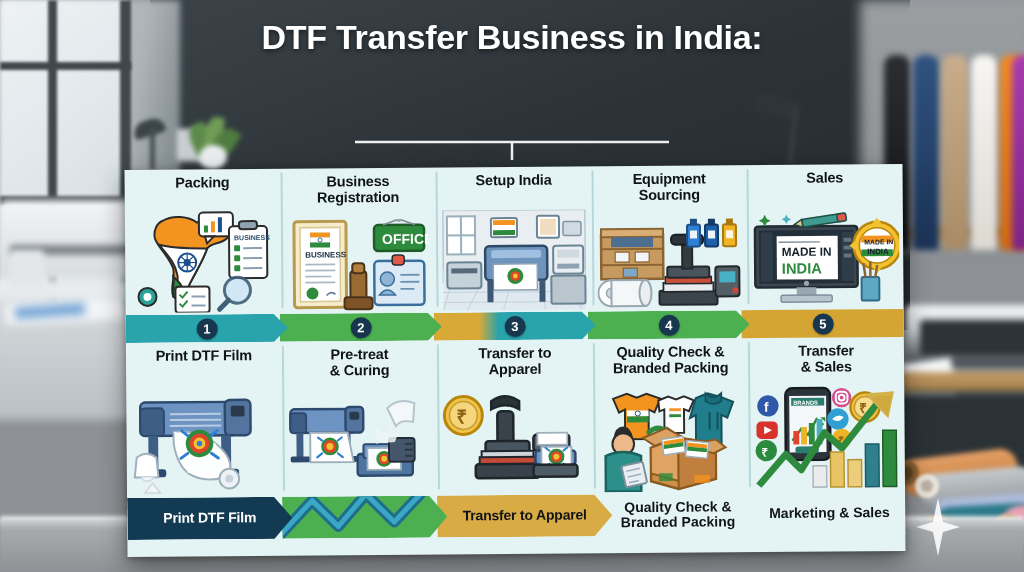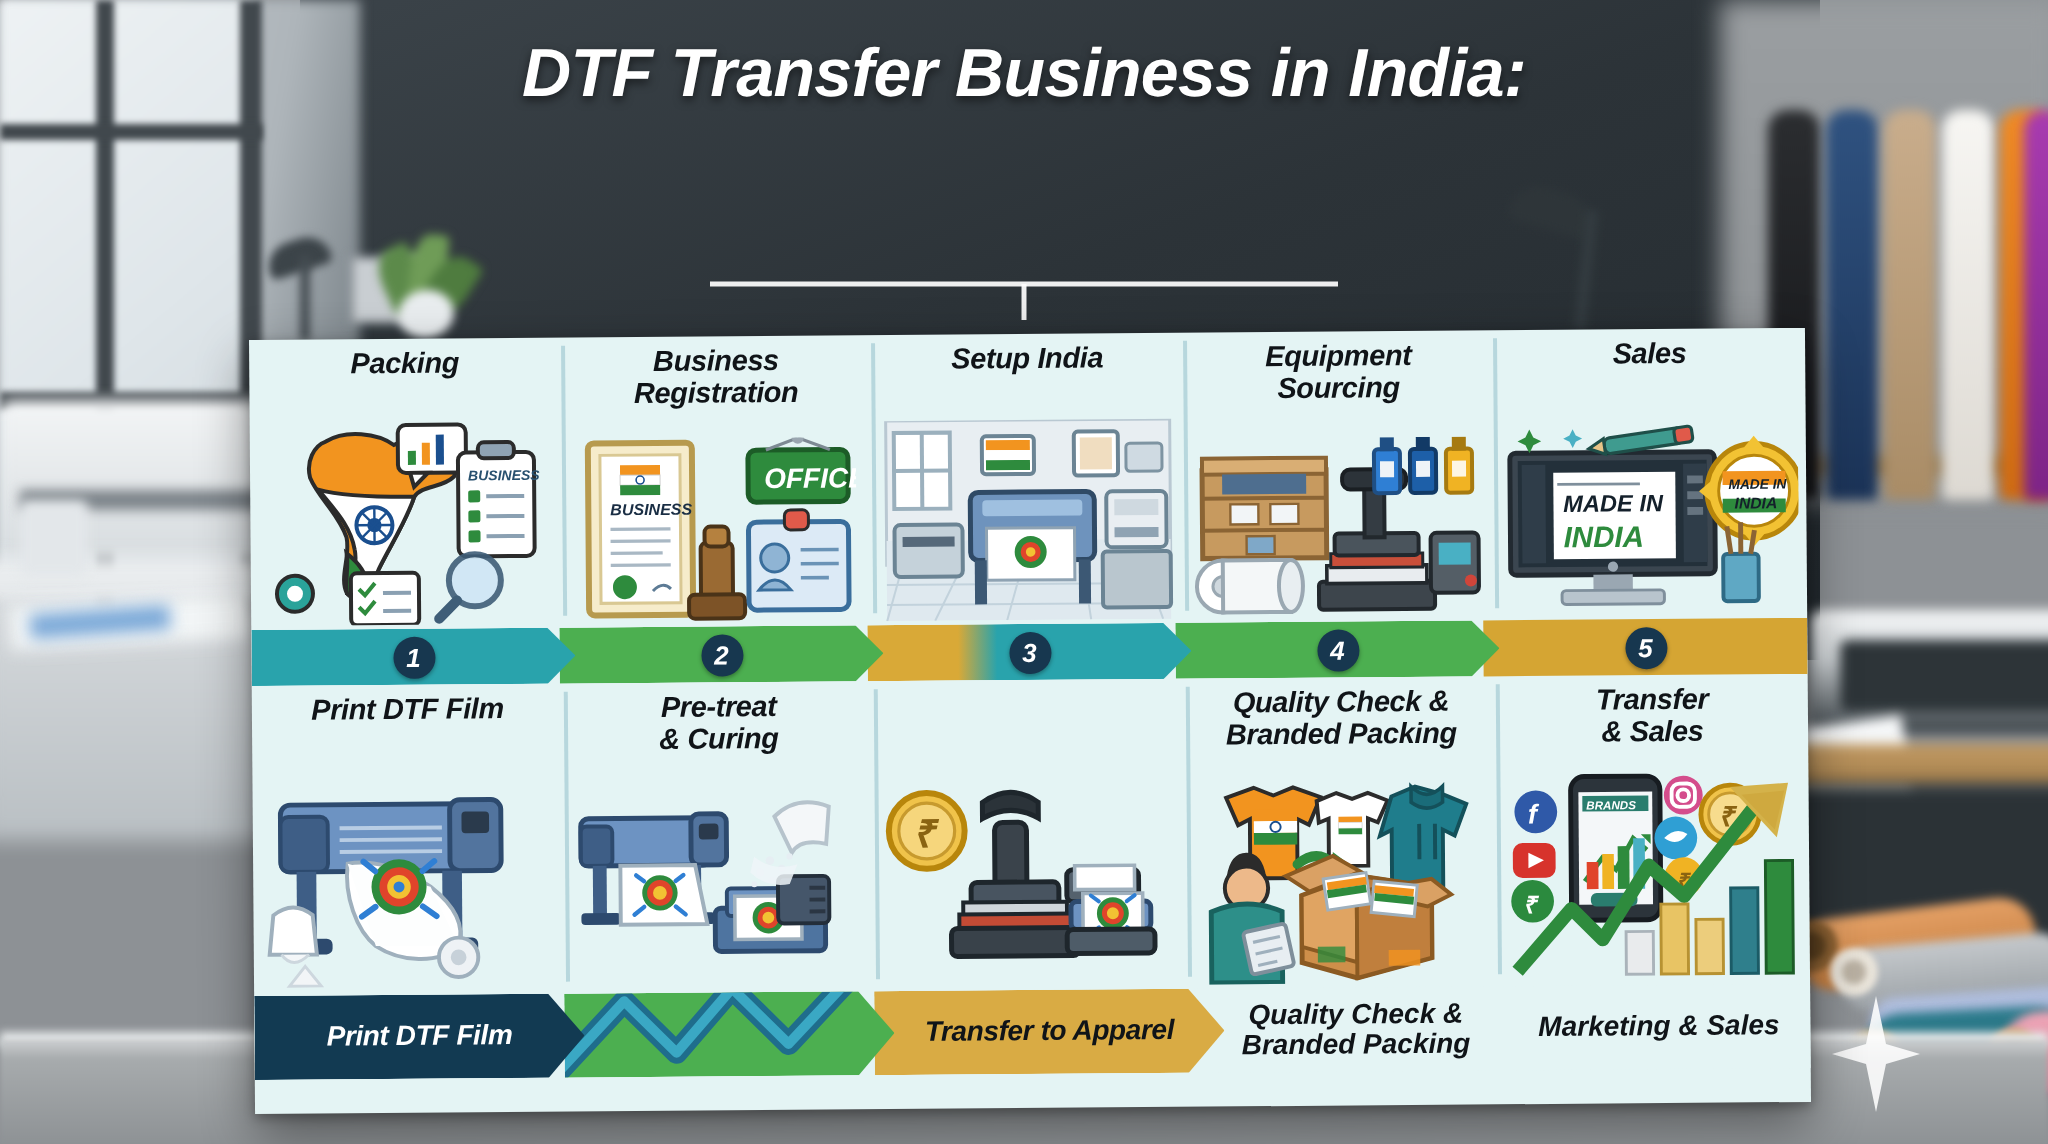--- a/index.html
+++ b/index.html
@@ -4,21 +4,21 @@
 <title>DTF Transfer Business Infographic</title>
 <style>
   * { box-sizing: border-box; margin: 0; padding: 0; }
   html, body {
     width: 1024px; height: 572px;
     overflow: hidden;
     font-family: "Liberation Sans", sans-serif;
   }
 
   
-  .scene { position: absolute; inset: 0; width: 1024px; height: 572px; overflow: hidden; background: #8d9195; font-style: italic; }
+  .scene { position: absolute; inset: 0; width: 1024px; height: 572px; overflow: hidden; background: #8d9195; }
 
   .bg-layer { position: absolute; inset: 0; filter: blur(0px); }
 
   
   .wall {
     position: absolute; left: 150px; top: 0; width: 760px; height: 330px;
     background: linear-gradient(160deg, #3b4349 0%, #2c3338 45%, #232a2f 100%);
   }
   .wall-right {
     position: absolute; left: 860px; top: 0; width: 170px; height: 250px;
@@ -665,20 +665,24 @@
                 <circle cx="101" cy="42" r="1.7"></circle>
                 <circle cx="92" cy="44" r="1.5"></circle>
             </g>
             <path d="M92 30 q10 8 22 4 l-4 10 q-12 2 -20 -6 z" fill="#eef4f8" opacity=".85"></path>
             <path d="M66 92 l16 -18 l10 11 l16 -20 l12 14" fill="none" stroke="#2e8b3d" stroke-width="0"></path>
           </svg>
         </div>
       </div>
 
       <div class="col">
+        <div class="step-title">
+          <span>Transfer to</span><br>
+          <span>Apparel</span>
+        </div>
         <div class="art">
           <svg width="148" height="100" viewBox="0 0 148 100">
             <circle cx="22" cy="22" r="19" fill="#f0c34a" stroke="#b8860b" stroke-width="3"></circle>
             <circle cx="22" cy="22" r="14" fill="#f6d67c" stroke="#c79a2e" stroke-width="1.6"></circle>
             <text x="15" y="30" font-family="'Liberation Sans',sans-serif" font-size="19" font-weight="bold" fill="#8a6312">₹</text>
             <rect x="56" y="18" width="16" height="34" rx="4" fill="#3a434b" stroke="#1e262c" stroke-width="2.5"></rect>
             <path d="M50 8 q14 -10 28 0 l0 8 q-14 -8 -28 0 z" fill="#2b3339" stroke="#1e262c" stroke-width="2.5"></path>
             <rect x="44" y="48" width="44" height="12" rx="3" fill="#485460" stroke="#1e262c" stroke-width="2.5"></rect>
             <rect x="40" y="58" width="52" height="8" fill="#d0d7dc" stroke="#1e262c" stroke-width="2"></rect>
             <rect x="38" y="64" width="56" height="9" fill="#c34b35" stroke="#1e262c" stroke-width="2"></rect>

